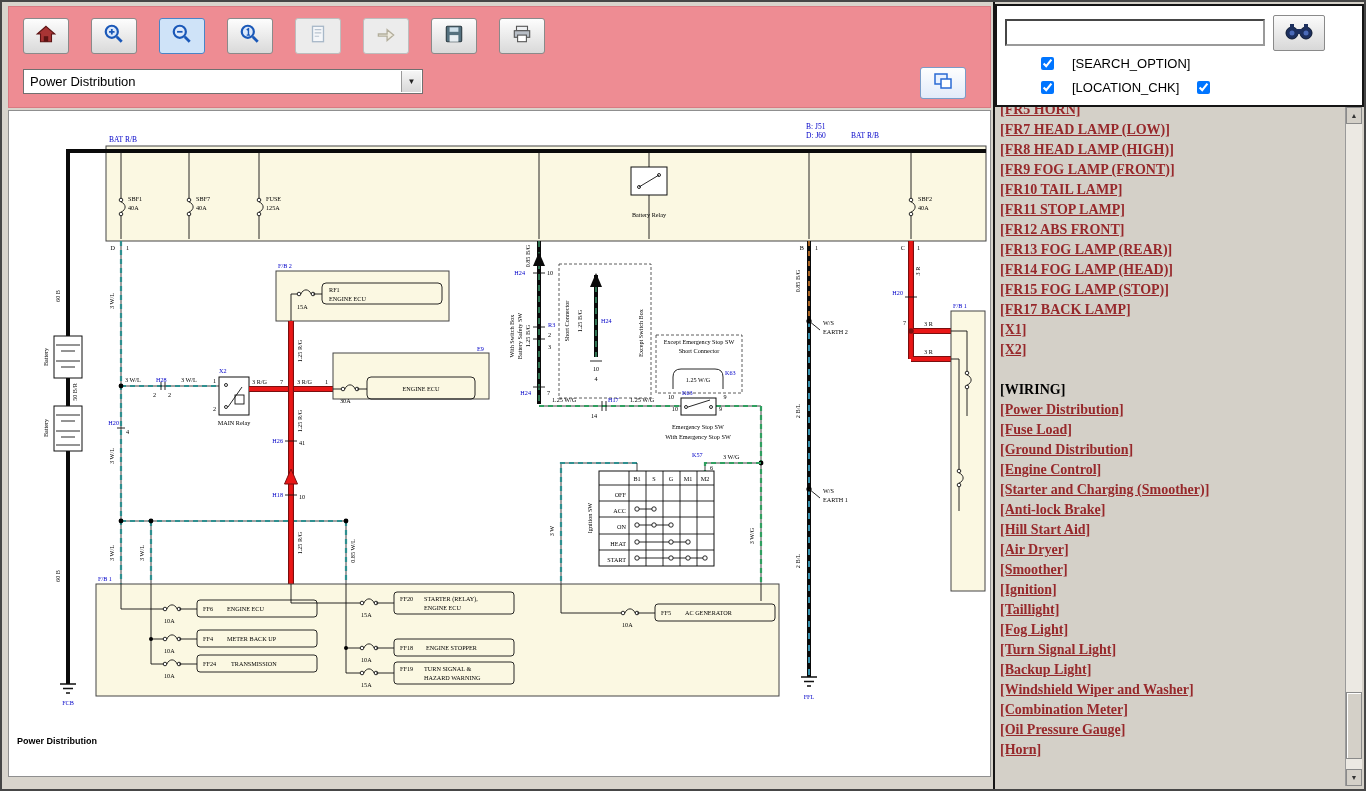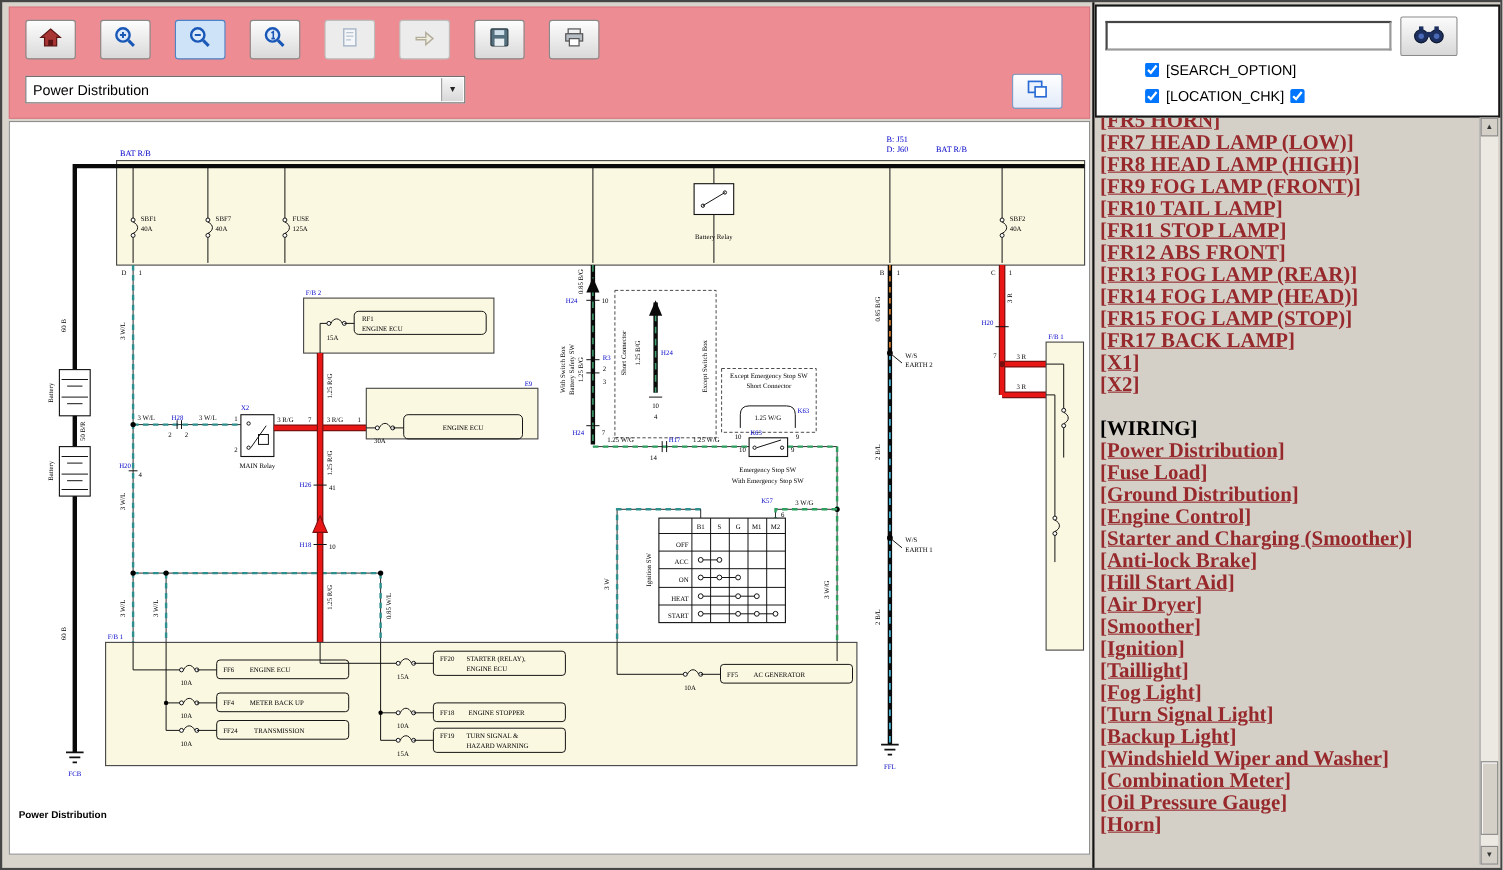--- a/index.html
+++ b/index.html
@@ -19,26 +19,26 @@
   .winbtn{position:absolute;right:12px;top:2px;width:46px;height:32px;background:linear-gradient(#fefefe,#e2ebfa);border:1px solid #7a9cc8;border-radius:3px;display:flex;align-items:center;justify-content:center;cursor:pointer}
 
   
   .diagram-panel{position:absolute;left:8px;top:110px;width:983px;height:667px;background:#fff;border:1px solid #8f8f8f}
 
   
   .right-pane{position:absolute;left:993px;top:2px;width:371px;height:787px;background:#d4d0c8;border-left:2px solid #151515}
   .search-area{position:absolute;left:0;top:2px;width:369px;height:103px;background:#fff;border:2px solid #151515}
   .search-input{position:absolute;left:8px;top:13px;width:260px;height:27px;border:2px inset #9a9a9a;font-size:13px;padding:0 4px}
   .search-btn{position:absolute;left:276px;top:9px;width:52px;height:36px;background:linear-gradient(#fbfbfb,#d8d8d8);border:1px solid #8a8a8a;border-radius:2px;display:flex;align-items:center;justify-content:center;cursor:pointer}
-  .chkrow{position:absolute;left:44px;display:flex;align-items:center;gap:6px;font-size:13px;font-family:"Liberation Sans",sans-serif}
+  .chkrow{position:absolute;left:44px;display:flex;align-items:center;gap:18px;font-size:13px;font-family:"Liberation Sans",sans-serif}
   .chkrow.r1{top:50px}
   .chkrow.r2{top:74px}
   .chkrow input{width:13px;height:13px}
   .link-list{position:absolute;left:3px;top:105px;width:347px;bottom:3px;overflow:hidden;padding-left:2px;margin-top:0}
-  .nav-item{font-family:"Liberation Serif",serif;font-weight:700;font-size:19px;line-height:20px;color:#97282b;text-decoration:underline;white-space:nowrap;cursor:pointer}
+  .nav-item{font-family:"Liberation Serif",serif;font-weight:700;font-size:14px;line-height:20px;color:#97282b;text-decoration:underline;white-space:nowrap;cursor:pointer}
   .nav-item:first-child{margin-top:-7px}
   .nav-item.header{color:#000;text-decoration:none;cursor:default}
   .nav-item.spacer{text-decoration:none;cursor:default}
   .vscroll{position:absolute;right:2px;top:105px;width:17px;bottom:3px;background:#ece9e3;border-left:1px solid #9a9a9a}
   .sarrow{position:absolute;left:0;width:16px;height:17px;background:#d4d0c8;border:1px solid #8a8a8a;font-size:7px;display:flex;align-items:center;justify-content:center;color:#333;cursor:pointer}
   .sarrow.up{top:0}
   .sarrow.down{bottom:0}
   .sthumb{position:absolute;left:0;width:16px;top:585px;height:67px;background:#d4d0c8;border:1px solid #8a8a8a;box-shadow:inset 1px 1px 0 #fff;cursor:grab}
 
   

